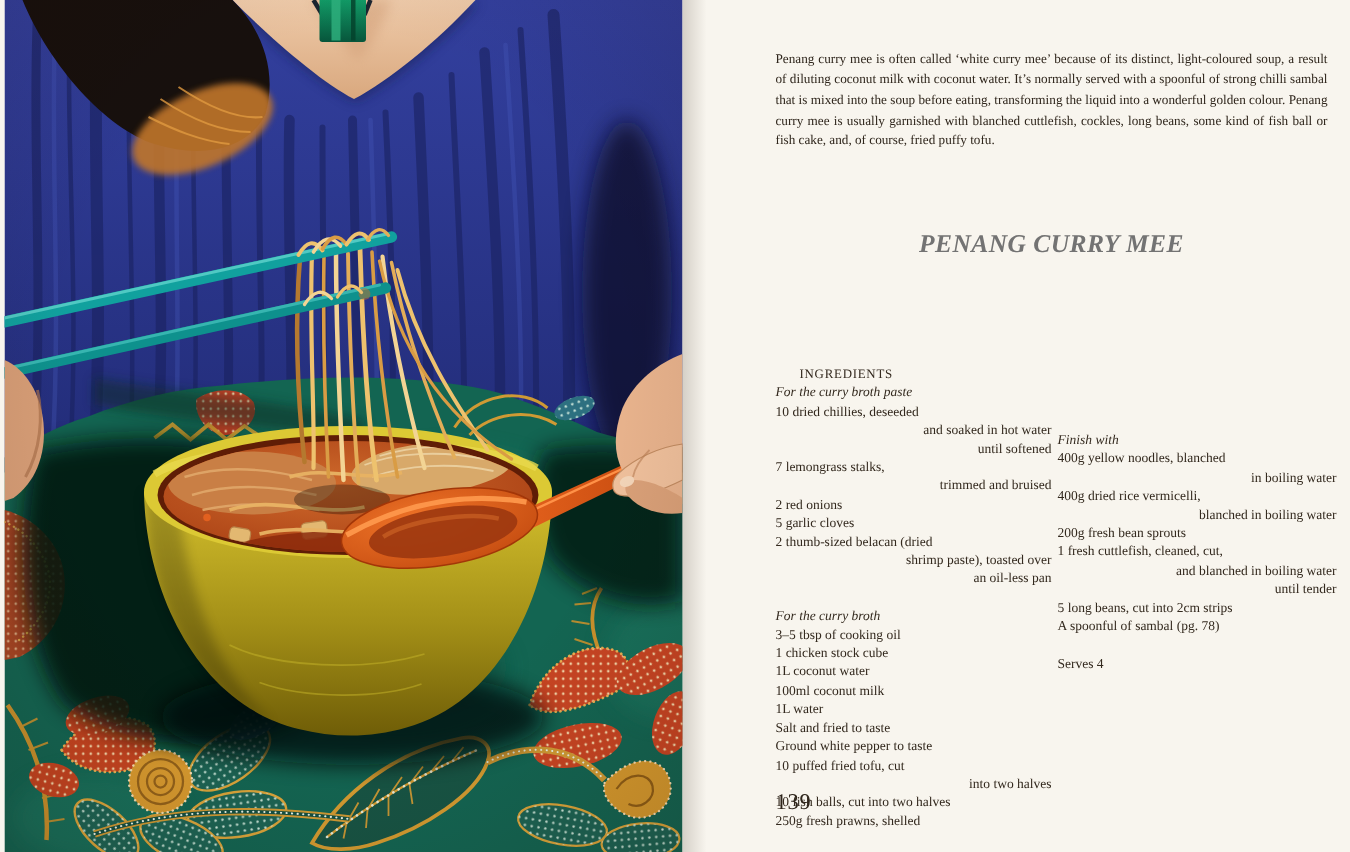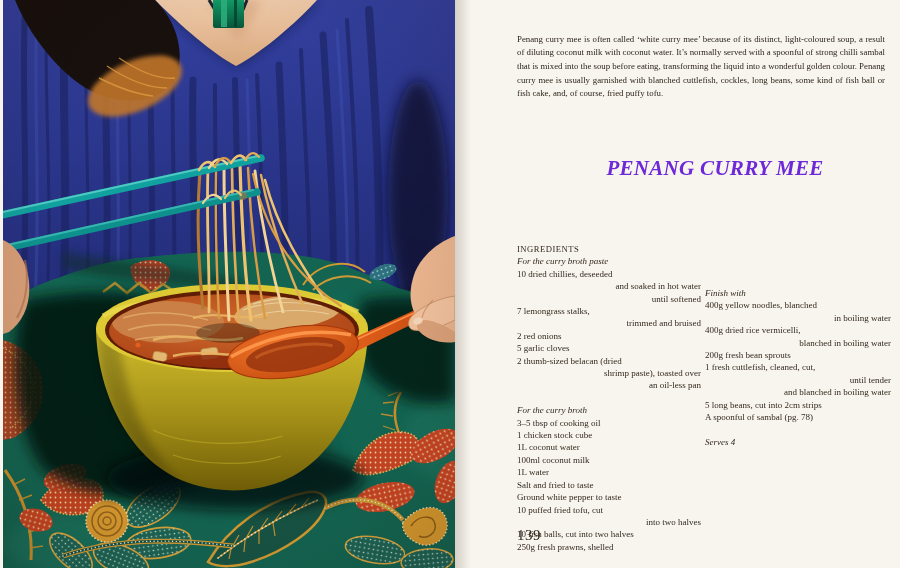--- a/index.html
+++ b/index.html
@@ -12,33 +12,33 @@
   .photo { position:absolute; left:3px; top:0; width:452px; height:568px; }
   .photo svg { display:block; }
   .gutter { position:absolute; left:455px; top:0; width:16px; height:568px;
     background:linear-gradient(90deg, rgba(70,58,44,.20), rgba(70,58,44,0)); }
 
   .intro {
     position:absolute; left:517px; top:24px; width:368px;
     font-size:8.8px; line-height:13.6px; text-align:justify; color:#2e251b;
   }
   .title {
-    position:absolute; left:531px; top:142px; width:368px;
+    position:absolute; left:517px; top:142px; width:368px;
     text-align:center; font-style:italic; font-weight:700;
-    font-size:21px; letter-spacing:.3px; color:#6d28d9;
+    font-size:17px; letter-spacing:.3px; color:#737373;
   }
   .col { position:absolute; top:243px; font-size:9px; }
   .col1 { left:517px; width:184px; }
   .col2 { left:705px; width:186px;margin-top:44px; }
-  .ing-heading { font-size:8.6px; letter-spacing:.5px; line-height:12.4px; }
+  .ing-heading { font-size:8.6px; letter-spacing:.5px; line-height:12.4px;margin-left:16px; }
   .line { line-height:12.4px; white-space:nowrap; }
   .line.subhead { font-style:italic; }
   .line.cont { padding-left:11px;text-align:right; }
   .line.gap { height:12.4px; }
-  .line.serves { font-style:italic; }
+  .line.serves { }
   .pagenum {
     position:absolute; left:517px; top:527px; width:368px;
     text-align:left; font-size:15px; letter-spacing:.5px; color:#2e251b;
   }
 </style>
 </head>
 <body>
 
 <div class="photo" aria-label="Person in a pleated royal-blue blouse with a green pendant necklace lifts yellow noodles with teal chopsticks from a chartreuse bowl of Penang curry mee; an orange plastic spoon rests in the red-orange soup; the bowl sits on a teal batik tablecloth with dotted red-orange flowers and golden leaves">
   <svg width="452" height="568" viewBox="0 0 452 568">
@@ -396,22 +396,22 @@
 
 <div class="col col2">
   <div>
       <div class="line subhead">Finish with</div>
       <div class="line item">400g yellow noodles, blanched</div>
       <div class="line cont">in boiling water</div>
       <div class="line item">400g dried rice vermicelli,</div>
       <div class="line cont">blanched in boiling water</div>
       <div class="line item">200g fresh bean sprouts</div>
       <div class="line item">1 fresh cuttlefish, cleaned, cut,</div>
+      <div class="line cont">and blanched in boiling water</div>
       <div class="line cont">until tender</div>
-      <div class="line cont">and blanched in boiling water</div>
       <div class="line item">5 long beans, cut into 2cm strips</div>
       <div class="line item">A spoonful of sambal (pg. 78)</div>
       <div class="line gap"></div>
       <div class="line serves">Serves 4</div>
     </div>
 </div>
 
 <div class="pagenum">139</div>
 
 </body></html>

